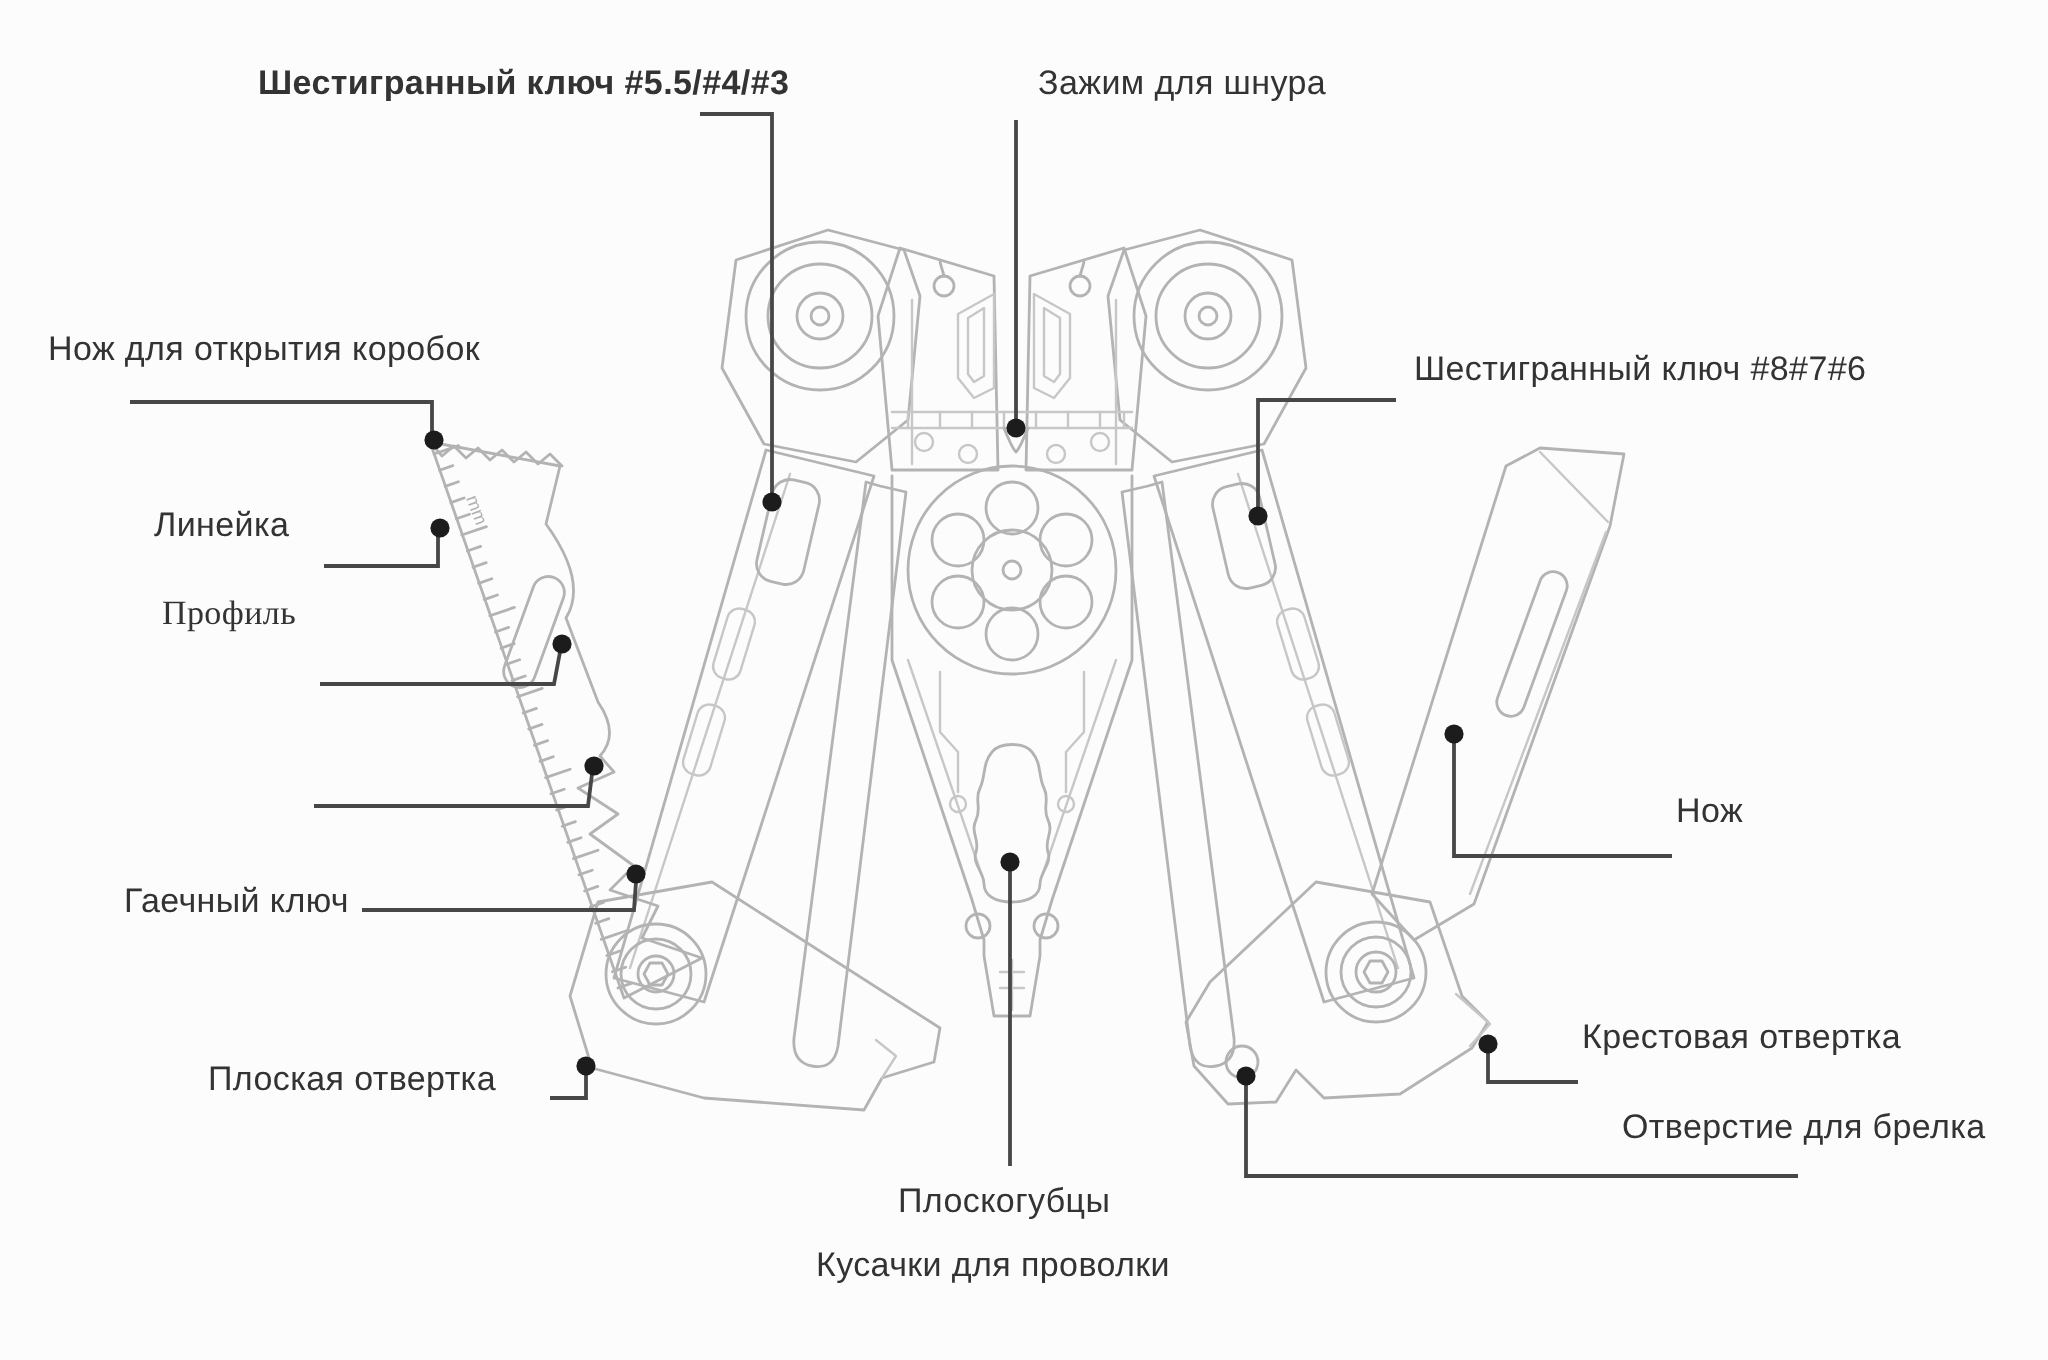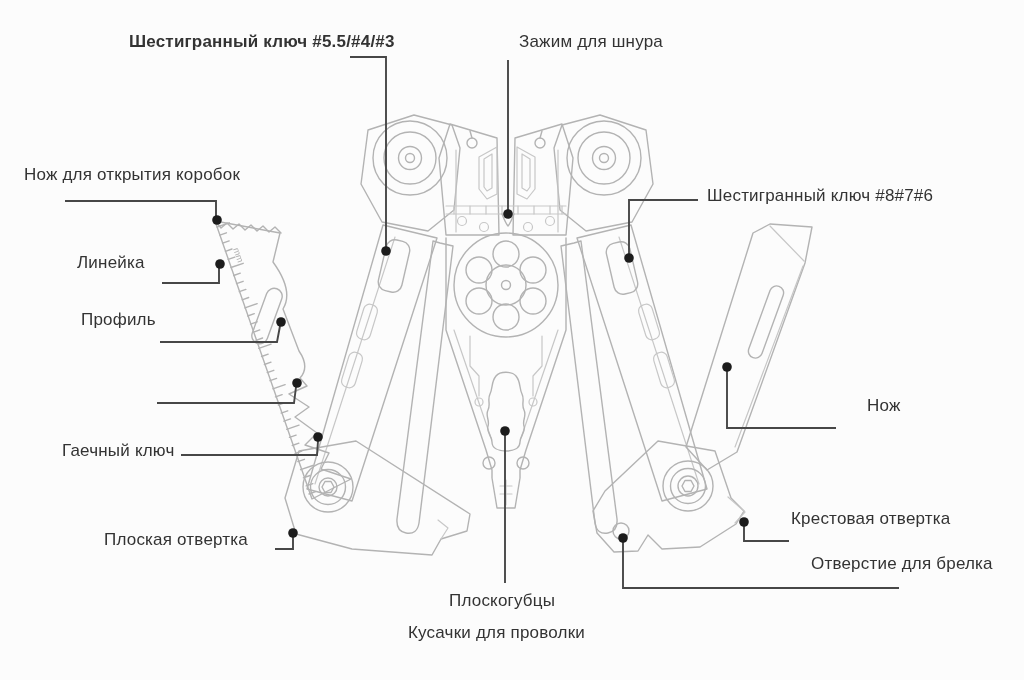--- a/index.html
+++ b/index.html
@@ -11,26 +11,26 @@
   .canvas svg.art-layer { position:absolute; left:0; top:0; }
   .lbl {
     position:absolute; font-size:17px; color:#333333;
     white-space:nowrap; letter-spacing:.2px; line-height:1.1;
   }
   
   #lab-hex-small  { left:129px; top:33px;font-weight:bold; }
   #lab-cord       { left:519px; top:33px; }
   #lab-box-knife  { left:24px;  top:166px; }
   #lab-ruler      { left:77px;  top:254px; }
-  #lab-profile    { left:81px;  top:311px; }
+  #lab-profile    { left:81px;  top:298px;font-family:Liberation Serif, serif; }
   #lab-bottle     { left:9px;   top:370px; }
   #lab-wrench     { left:62px;  top:424px;margin-top:18px; }
   #lab-flat       { left:104px; top:531px; }
-  #lab-hex-large  { left:707px; top:187px; }
-  #lab-knife      { left:867px; top:397px;text-align:center; }
+  #lab-hex-large  { left:707px; top:176px; }
+  #lab-knife      { left:838px; top:397px;text-align:center; }
   #lab-phillips   { left:791px; top:510px; }
   #lab-keyring    { left:811px; top:555px; }
   #lab-pliers     { left:449px; top:592px; }
   #lab-wire       { left:408px; top:624px; }
   
   .art  { stroke:#b3b3b3; fill:none; stroke-width:1.4; stroke-linejoin:round; stroke-linecap:round; }
   .art2 { stroke:#c7c7c7; fill:none; stroke-width:1.2; stroke-linejoin:round; stroke-linecap:round; }
   .leader { stroke:#474747; fill:none; stroke-width:1.9; }
   .dot { fill:#1c1c1c; stroke:none; }
   .mm-text { fill:#b0b0b0; font-size:9px; font-family:"Liberation Sans", sans-serif; }

